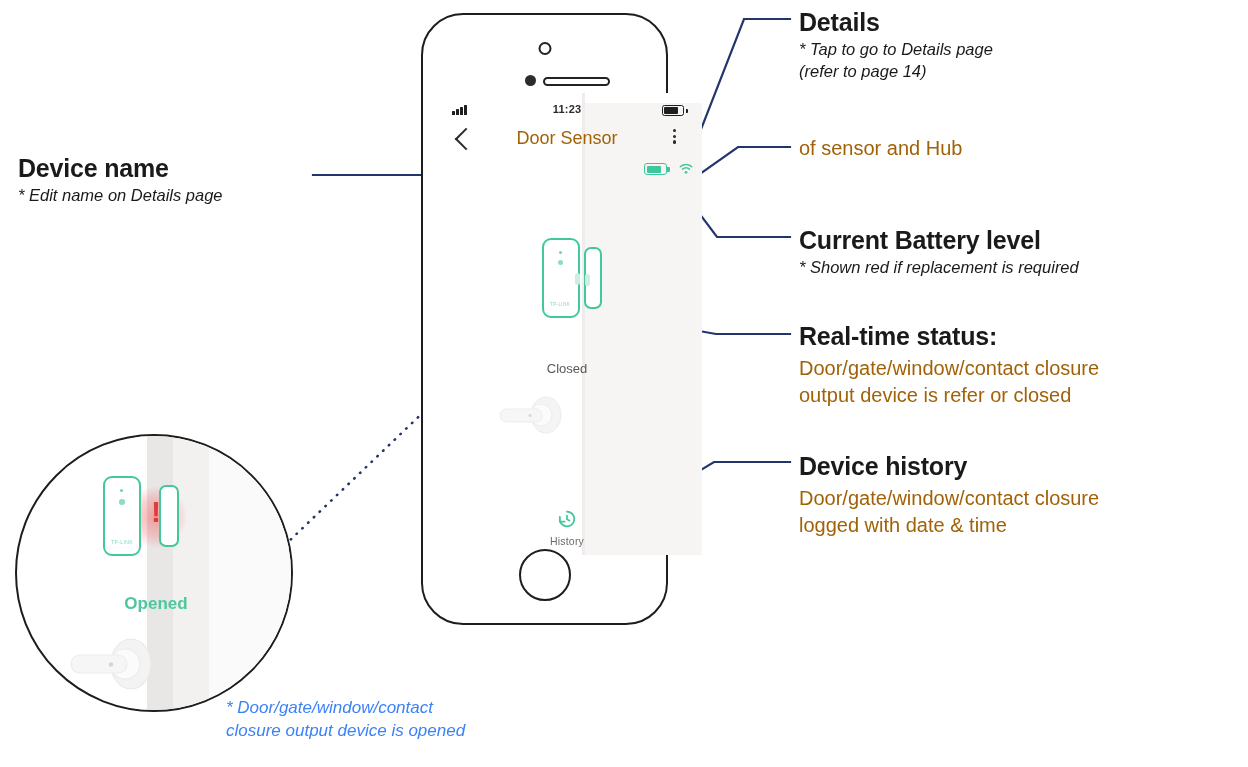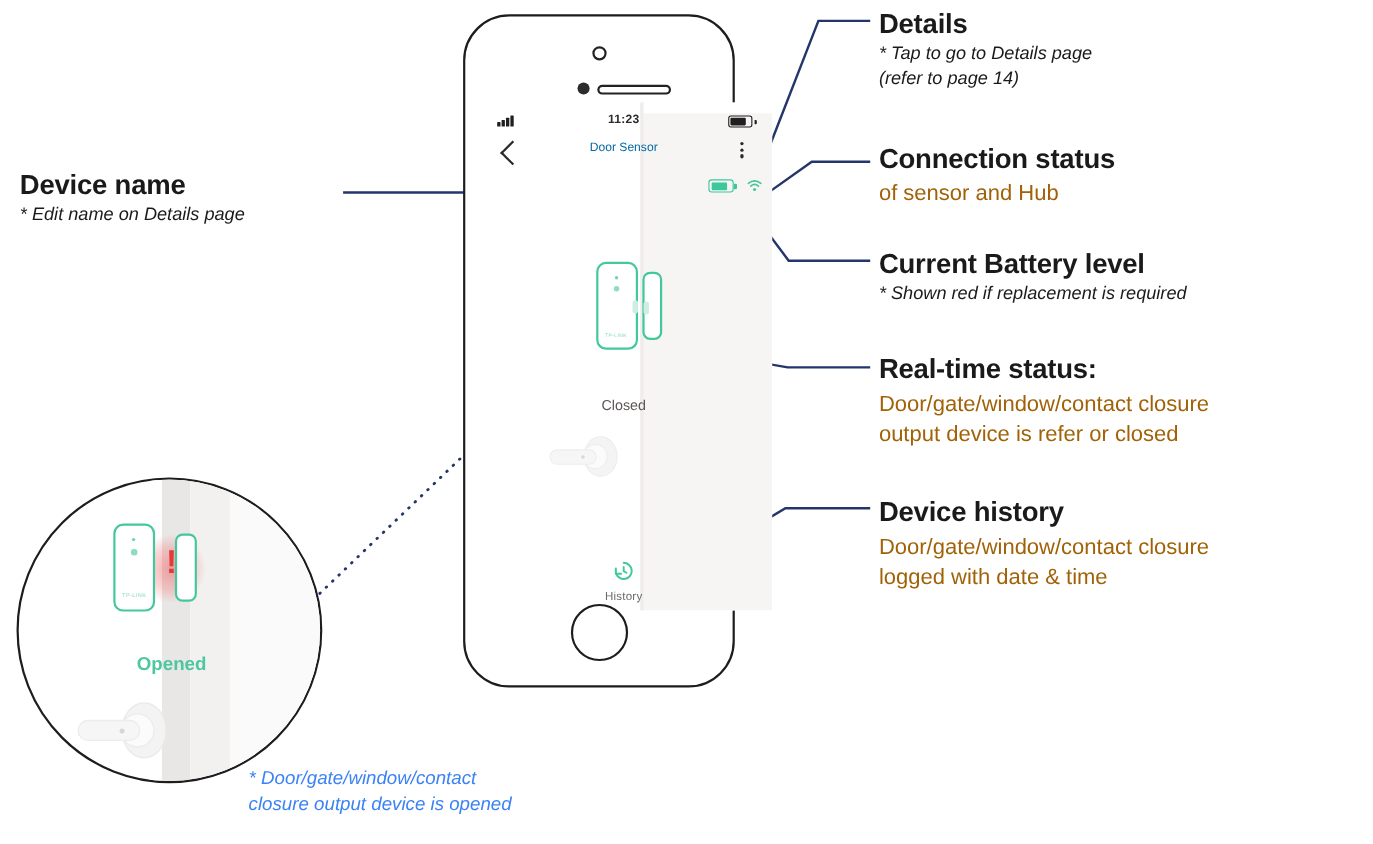--- a/index.html
+++ b/index.html
@@ -55,21 +55,21 @@
   .sb-signal i{display:block;width:2.5px;background:#1f1f1f;border-radius:0.5px;}
   .sb-battery{position:absolute;right:18px;top:2px;width:22px;height:11px;
     border:1.6px solid #1f1f1f;border-radius:2.5px;box-sizing:border-box;padding:1px;}
   .sb-battery b{display:block;height:100%;width:78%;background:#1f1f1f;border-radius:1px;}
   .sb-batterytip{position:absolute;right:14px;top:5.5px;width:2px;height:4px;background:#1f1f1f;border-radius:0 1px 1px 0;}
 
   .navbar{position:absolute;left:0;top:36px;width:270px;height:30px;}
   .nav-back{position:absolute;left:26px;top:2px;width:14px;height:14px;
     border-left:2.4px solid #2a2a2a;border-bottom:2.4px solid #2a2a2a;transform:rotate(45deg);}
   .nav-title{position:absolute;left:50%;top:-1px;transform:translateX(-50%);
-    font-size:11px;color:#0369a1;white-space:nowrap;}
+    font-size:18px;color:#a16207;white-space:nowrap;}
   .nav-dots{position:absolute;right:26px;top:0px;display:flex;flex-direction:column;gap:2.5px;align-items:center;}
   .nav-dots i{display:block;width:3.2px;height:3.2px;border-radius:50%;background:#2a2a2a;}
 
   .connrow{position:absolute;left:0;top:68px;width:270px;height:22px;}
   .ic-batt{position:absolute;left:212px;top:2px;width:23px;height:12px;
     border:1.8px solid #3ec79c;border-radius:3px;box-sizing:border-box;padding:1.5px;}
   .ic-batt b{display:block;height:100%;width:82%;background:#3ec79c;border-radius:1px;}
   .ic-batt-tip{position:absolute;left:235px;top:5.5px;width:2.5px;height:5px;background:#3ec79c;border-radius:0 1px 1px 0;}
   .ic-wifi{position:absolute;left:245px;top:0px;width:18px;height:16px;}
 
@@ -156,21 +156,20 @@
     <div class="sub">* Edit name on Details page</div>
   </div>
 
   <div class="ann" style="left:799px;top:8px;">
     <div class="h">Details</div>
     <div class="sub">* Tap to go to Details page</div>
     <div class="sub" style="margin-top:0;">(refer to page 14)</div>
   </div>
 
   <div class="ann" style="left:799px;top:131px;">
-    <div class="h">Connection status</div>
     <div class="body" style="margin-top:4px;">of sensor and Hub</div>
   </div>
 
   <div class="ann" style="left:799px;top:226px;">
     <div class="h">Current Battery level</div>
     <div class="sub">* Shown red if replacement is required</div>
   </div>
 
   <div class="ann" style="left:799px;top:322px;">
     <div class="h">Real-time status:</div>

